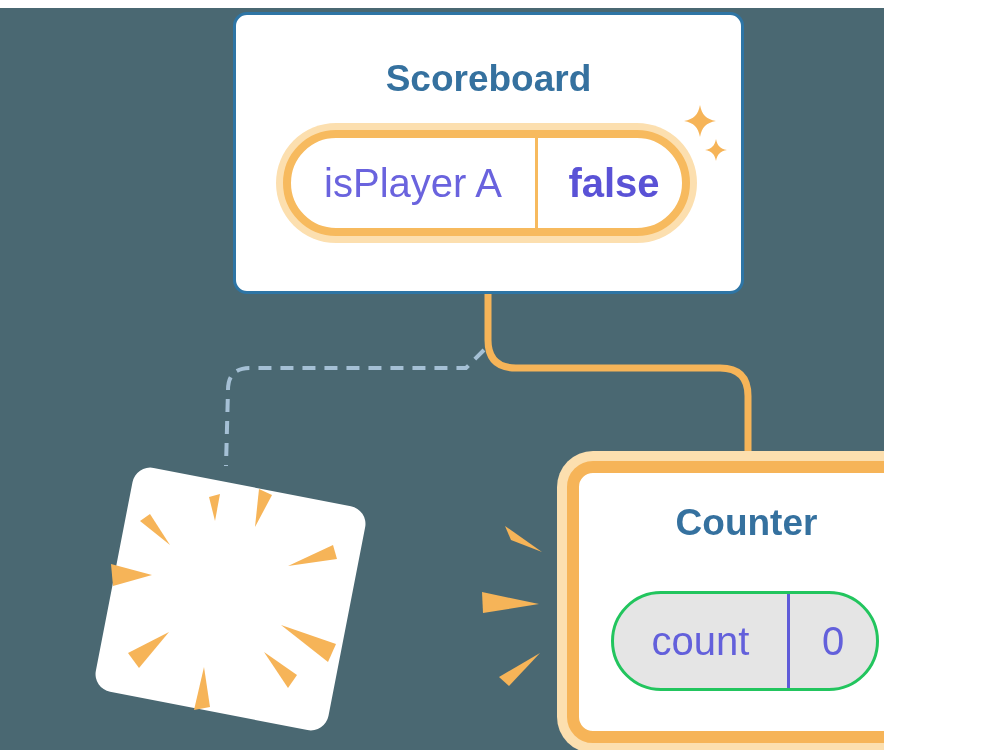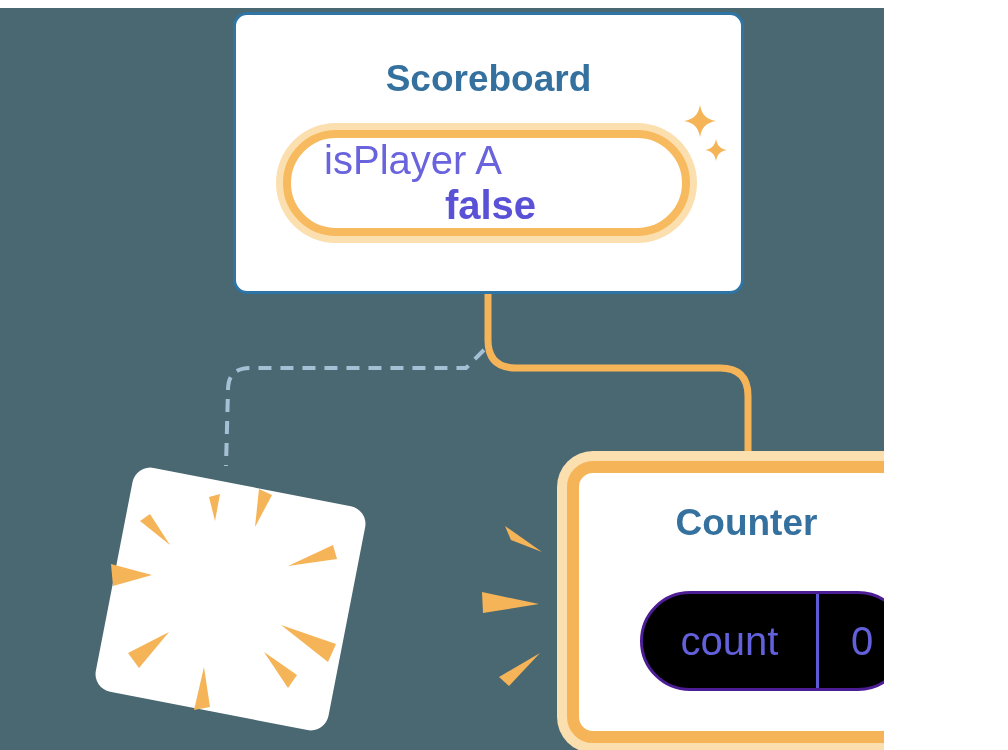--- a/index.html
+++ b/index.html
@@ -44,21 +44,20 @@
     position: absolute;
     left: 283px; top: 122px;
     width: 407px; height: 106px;
     background: #ffffff;
     border: 8px solid #F7BA5E;
     border-radius: 60px;
     box-shadow: 0 0 0 7px #FCDFAF;
     display: flex;
     align-items: stretch;
     overflow: hidden;
-    flex-direction: column;
   }
   .scoreboard-pill .cell {
     display: flex;
     align-items: center;
     justify-content: center;
     font-size: 40px;
     color: #6A63DE;
   }
   .scoreboard-pill .cell.name { width: 244px; }
   .scoreboard-pill .cell.value { flex: 1; font-weight: 700; color: #5A52D6; padding-left: 8px; }
@@ -78,24 +77,24 @@
     position: absolute;
     left: 567px; top: 494px;
     width: 359px;
     text-align: center;
     font-size: 37px;
     font-weight: 600;
     color: #35719F;
   }
   .counter-pill {
     position: absolute;
-    left: 640px; top: 583px;
+    left: 611px; top: 583px;
     width: 268px; height: 100px;
-    background: #000000;
-    border: 3px solid #4c1d95;
+    background: #e5e5e5;
+    border: 3px solid #22c55e;
     border-radius: 60px;
     display: flex;
     align-items: stretch;
     overflow: hidden;
   }
   .counter-pill .cell {
     display: flex;
     align-items: center;
     justify-content: center;
     font-size: 40px;

